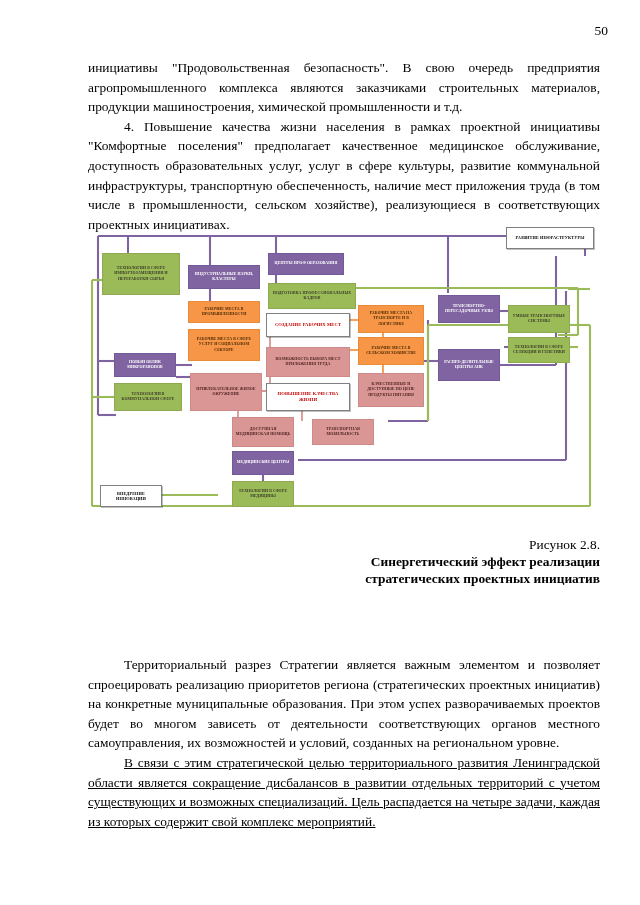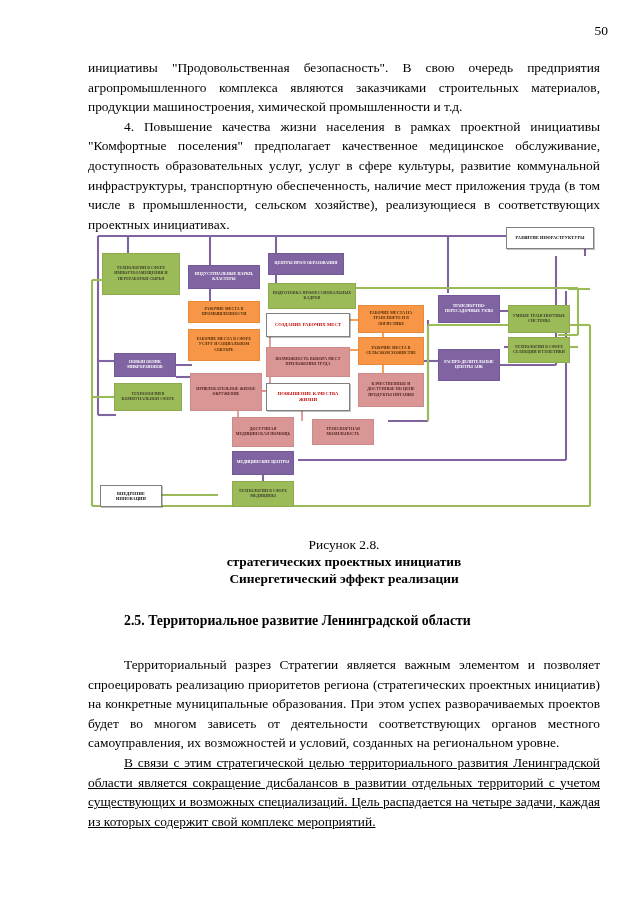--- a/index.html
+++ b/index.html
@@ -109,21 +109,21 @@
     box-shadow: 1px 1px 0 rgba(0,0,0,0.25);
     font-size: 4.3px;
     line-height: 5.4px;
   }
 
   .figcaption {
     position: absolute;
     left: 64px;
     top: 536px;
     width: 512px;
-    text-align: center;
+    text-align: right;
   }
   .figcaption .fignum {
     font-size: 13.4px;
     line-height: 17px;
   }
   .figcaption .figtitle {
     font-size: 13.4px;
     line-height: 17px;
     font-weight: bold;
   }
@@ -369,25 +369,24 @@
 
       <div class="node n-plain" style="left:12px; top:260px; width:62px; height:22px;">
         <span>ВНЕДРЕНИЕ ИННОВАЦИЙ</span>
       </div>
 
     </div>
   </div>
 
   <div class="figcaption">
     <div class="fignum">Рисунок 2.8.</div>
+    <div class="figtitle">Синергетический эффект реализации</div>
     <div class="figtitle">стратегических проектных инициатив</div>
-    <div class="figtitle">Синергетический эффект реализации</div>
-  </div>
-
-  <div class="section-heading">2.5. Территориальное развитие Ленинградской области</div>
+  </div>
+
 
   <div class="block-a">
     <p class="body indent">Территориальный разрез Стратегии является важным элементом и позволяет спроецировать реализацию приоритетов региона (стратегических проектных инициатив) на конкретные муниципальные образования. При этом успех разворачиваемых проектов будет во многом зависеть от деятельности соответствующих органов местного самоуправления, их возможностей и условий, созданных на региональном уровне.</p>
   </div>
 
   <div class="block-b">
     <p class="body indent">В связи с этим стратегической целью территориального развития Ленинградской области является сокращение дисбалансов в развитии отдельных территорий с учетом существующих и возможных специализаций. Цель распадается на четыре задачи, каждая из которых содержит свой комплекс мероприятий.</p>
   </div>
 
 </div>

